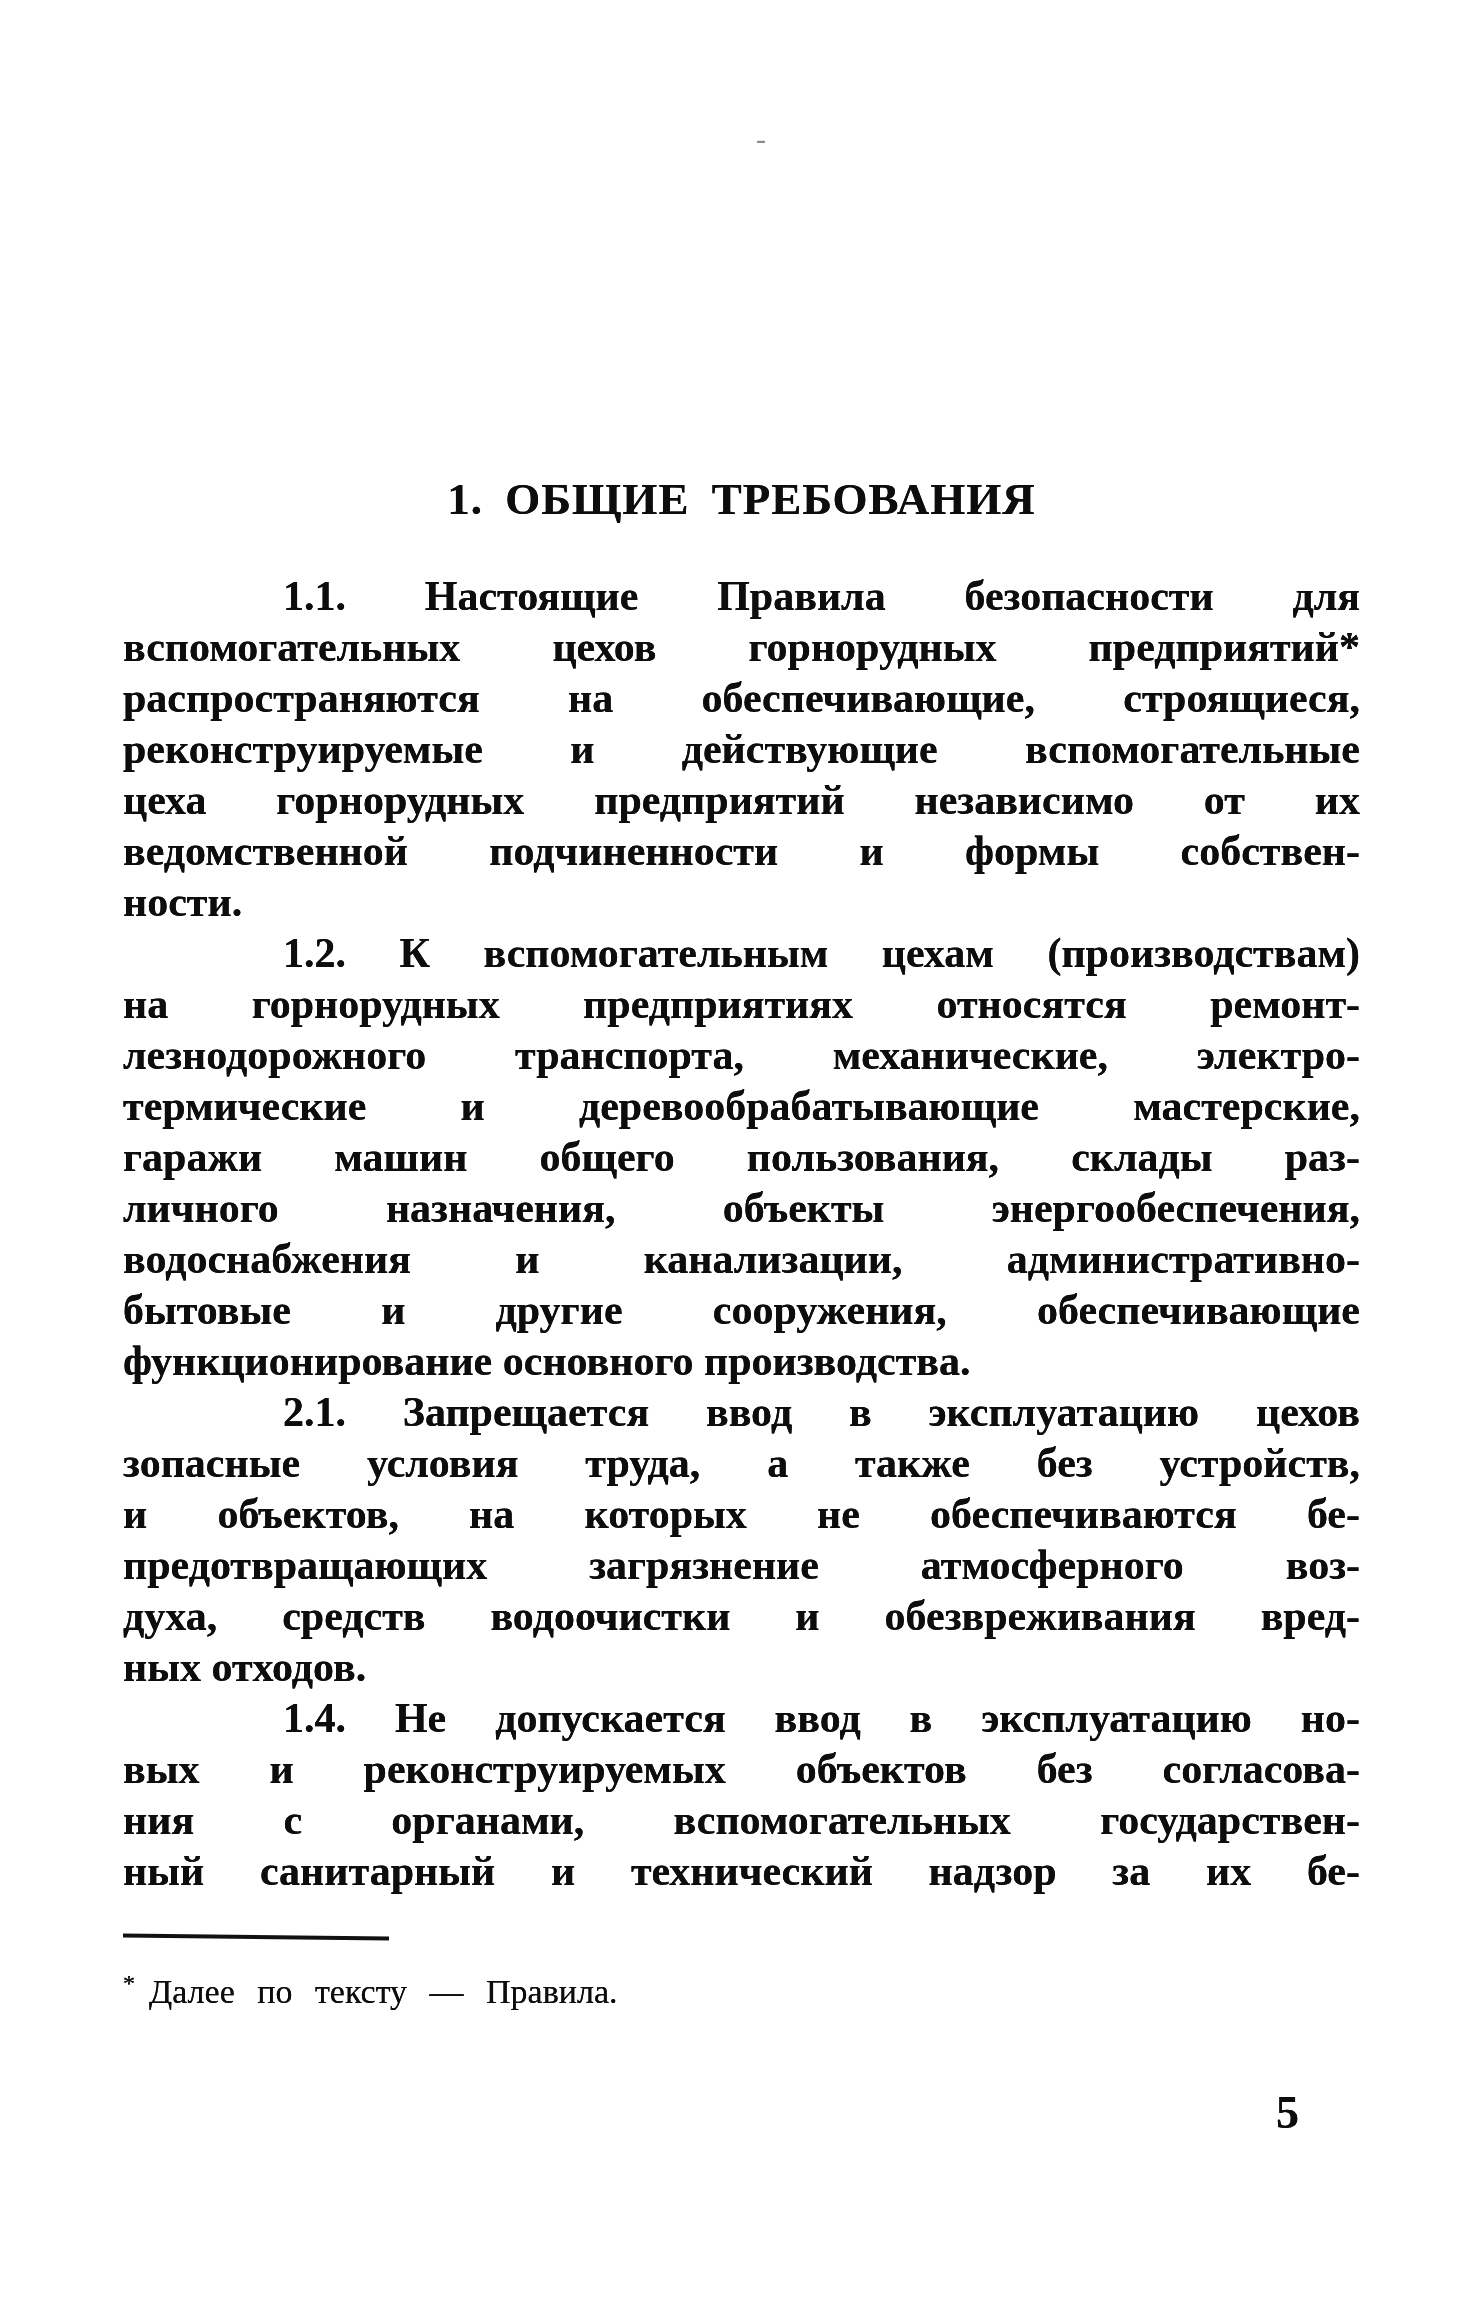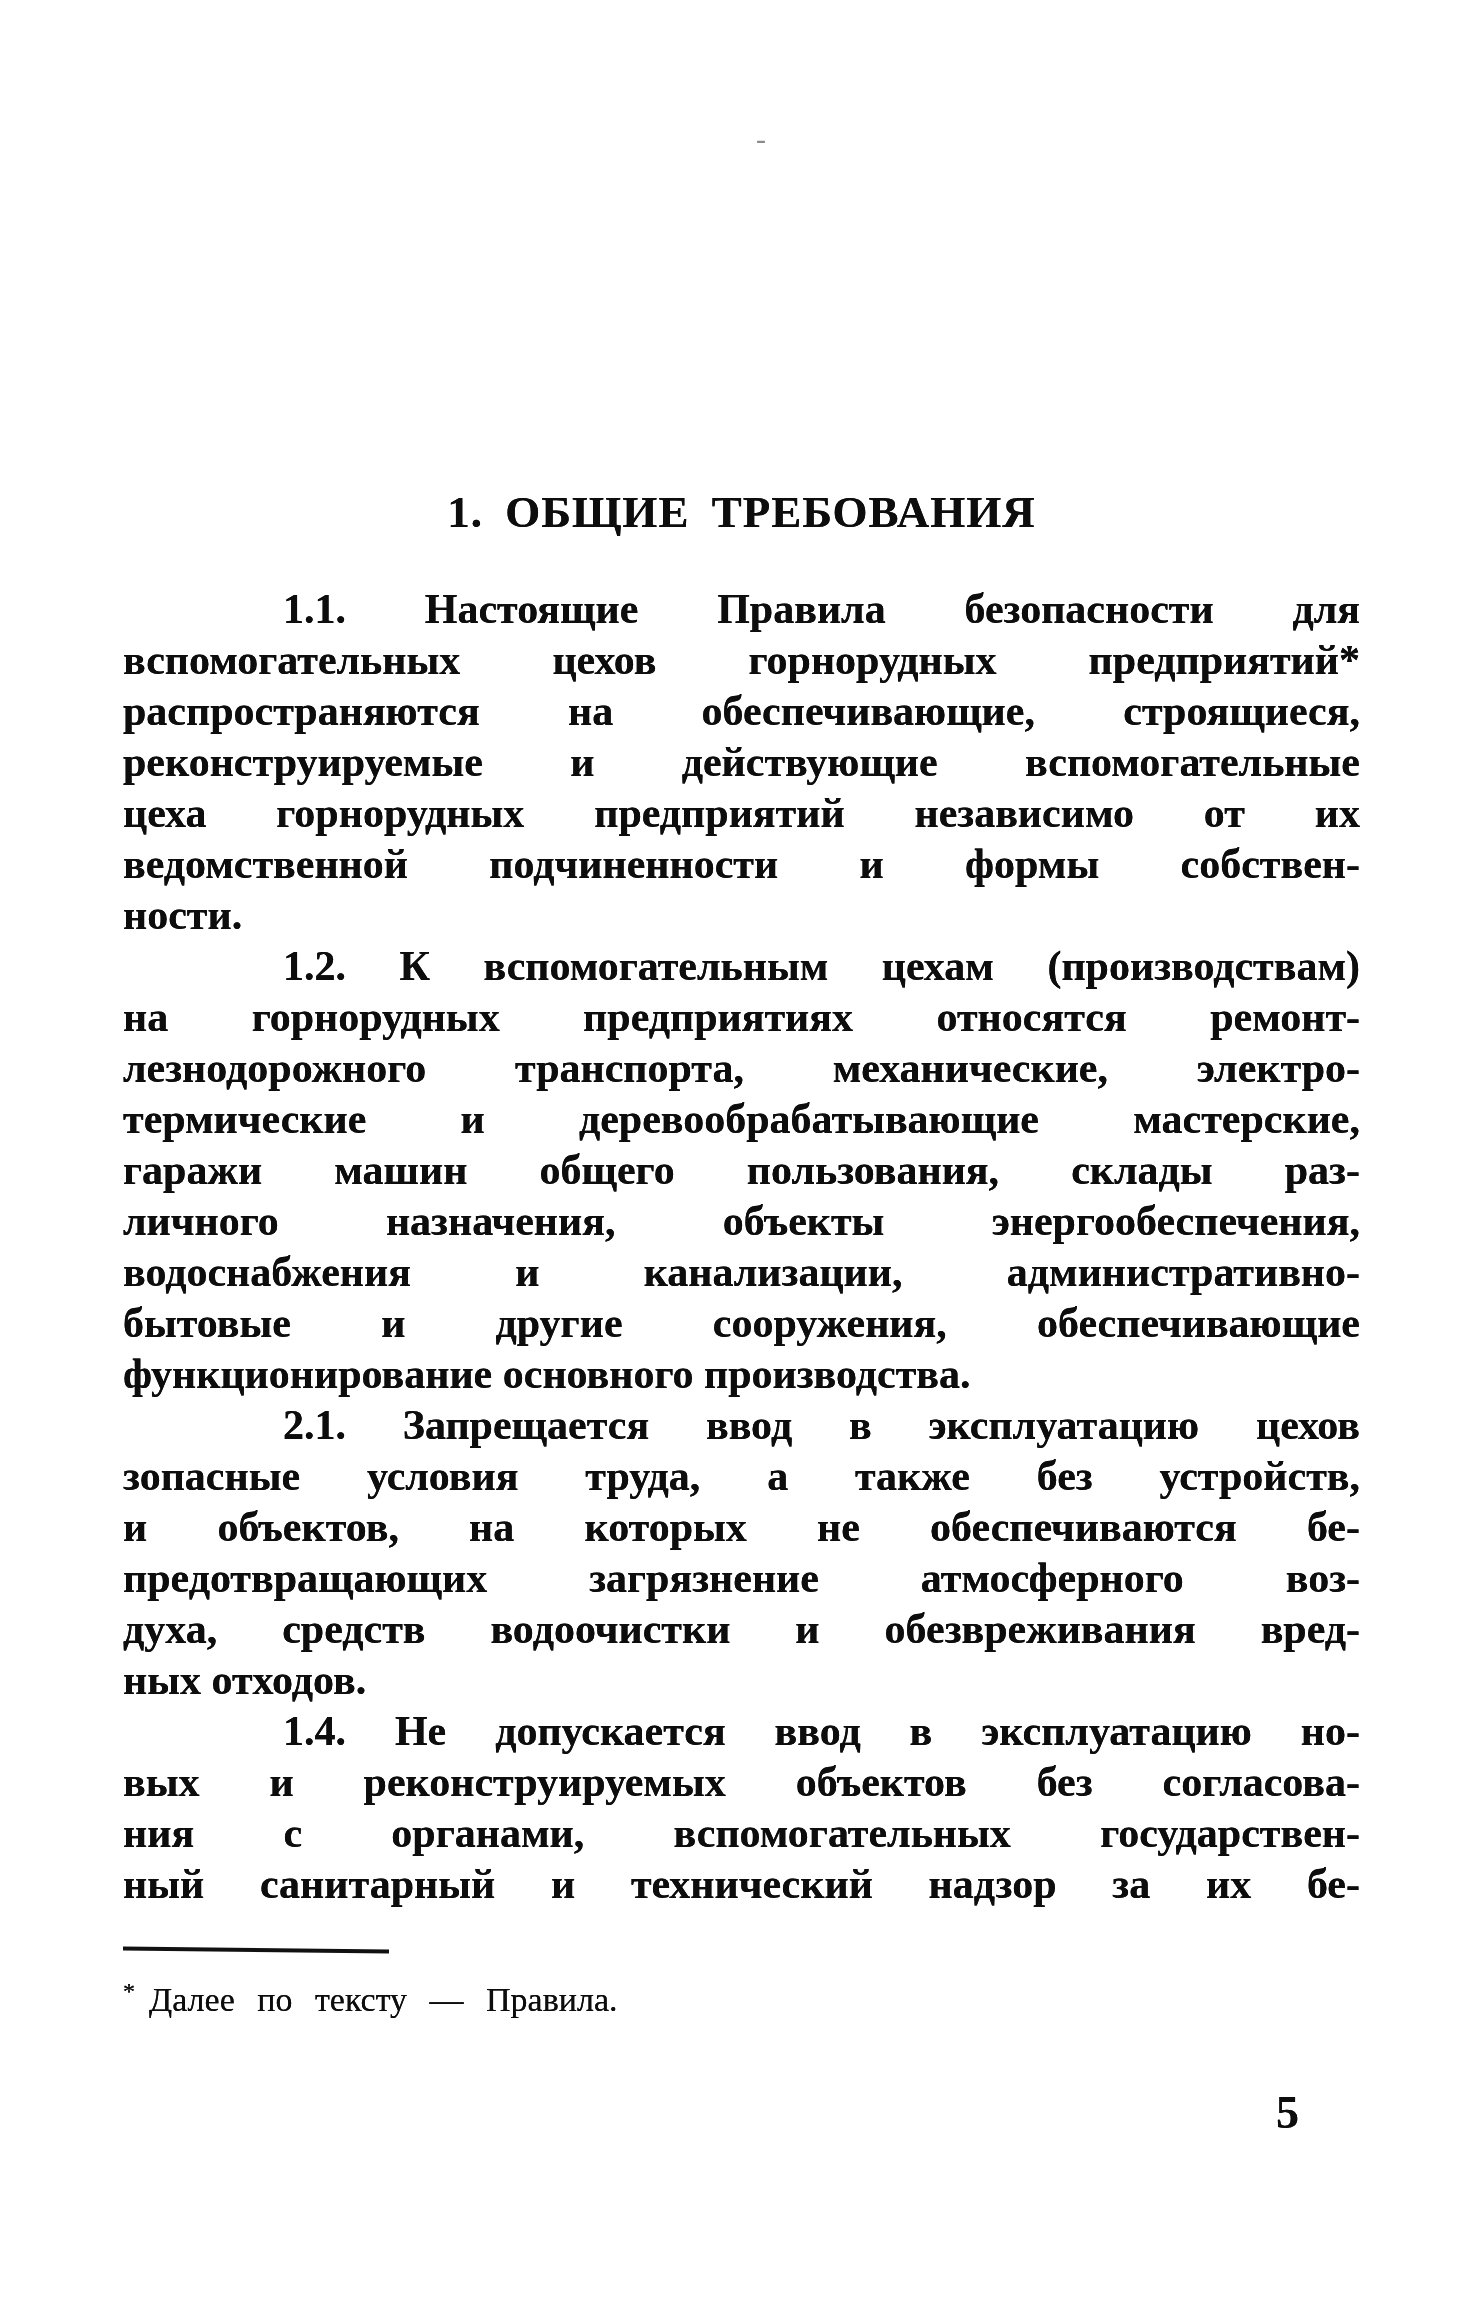--- a/index.html
+++ b/index.html
@@ -15,21 +15,21 @@
   .stray {
     position: absolute;
     top: 124px;
     left: 756px;
     font-size: 30px;
     color: #8a8a8a;
     line-height: 1;
   }
   .content {
     position: absolute;
-    top: 486px;
+    top: 473px;
     left: 123px;
     width: 1237px;
   }
   .heading {
     margin: 0 0 46px 0;
     font-size: 45px;
     font-weight: bold;
     text-align: center;
     letter-spacing: 1px;
     word-spacing: 10px;
@@ -50,21 +50,21 @@
   .footnote { margin-top: 38px; }
   .fn-rule {
     width: 266px;
     height: 4px;
     background: #111111;
     transform: rotate(0.6deg);
     margin-bottom: 16px;
   }
   .fn-line {
     font-size: 34px;
-    line-height: 46px;
+    line-height: 56px;
     word-spacing: 14px;
     text-shadow: 0 0 0.4px currentColor;
   }
   .fn-line sup {
     font-size: 24px;
     margin-right: 14px;
   }
   .pagenum {
     position: absolute;
     top: 2086px;

